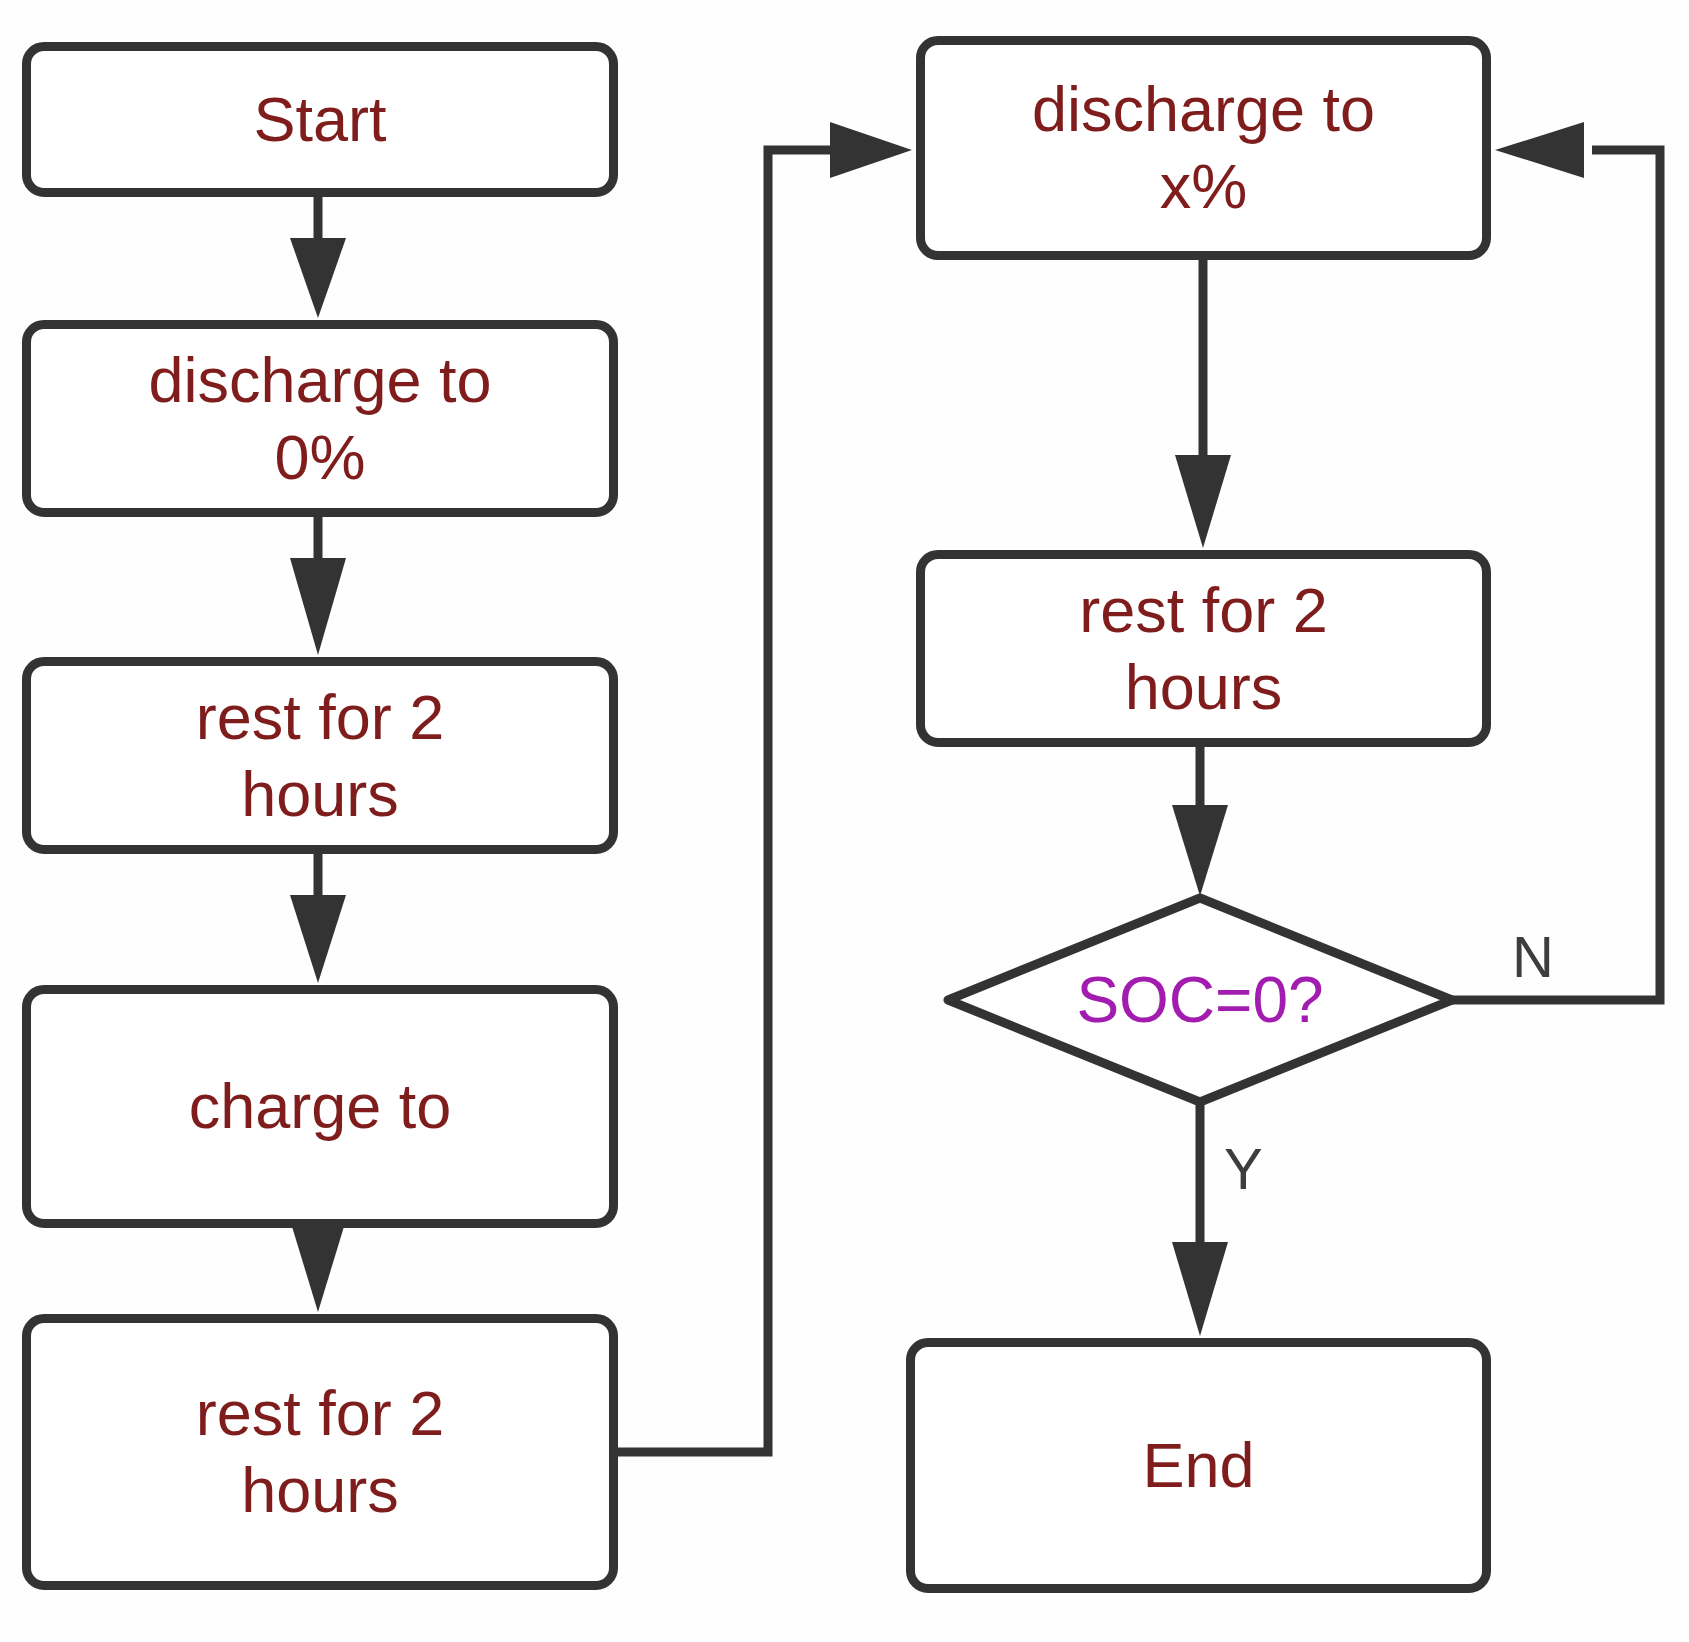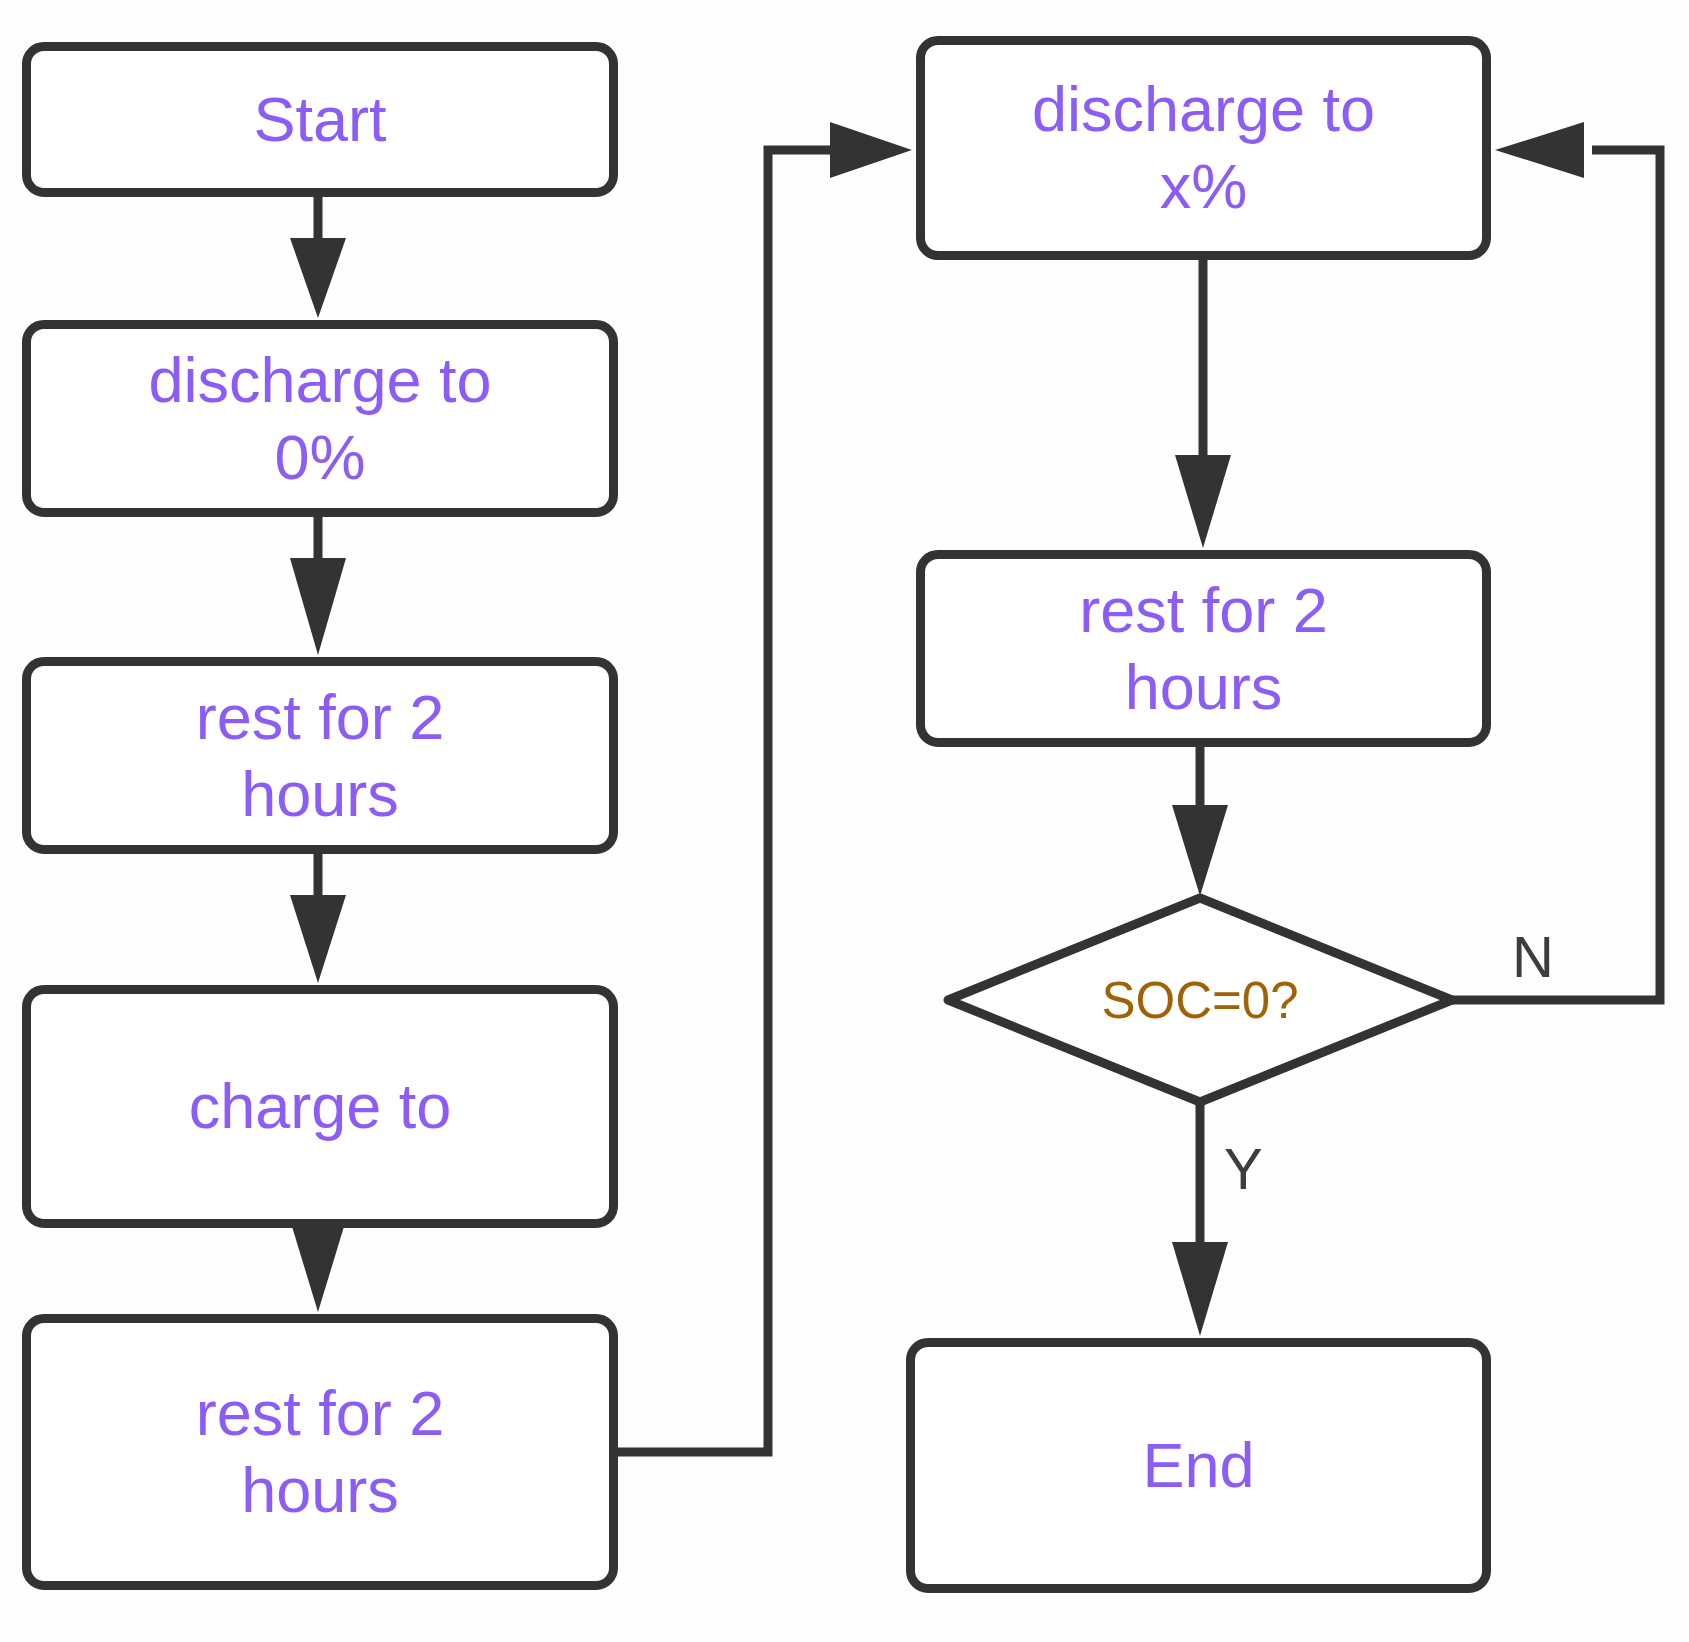--- a/index.html
+++ b/index.html
@@ -42,32 +42,32 @@
     position: absolute;
     box-sizing: border-box;
     background: #ffffff;
     border: 9px solid #333333;
     border-radius: 22px;
     display: flex;
     flex-direction: column;
     align-items: center;
     justify-content: center;
     text-align: left;
-    color: #8b5cf6;
+    color: #7f1d1d;
     font-size: 63px;
     line-height: 1.22;
   }
   .diamond-label {
     position: absolute;
     display: flex;
     align-items: center;
     justify-content: center;
     text-align: center;
-    color: #a16207;
-    font-size: 51px;
+    color: #a21caf;
+    font-size: 64px;
   }
   .edge-label {
     position: absolute;
     color: #3d3d3d;
     font-size: 58px;
     line-height: 1;
   }
 </style>
 </head>
 <body>

